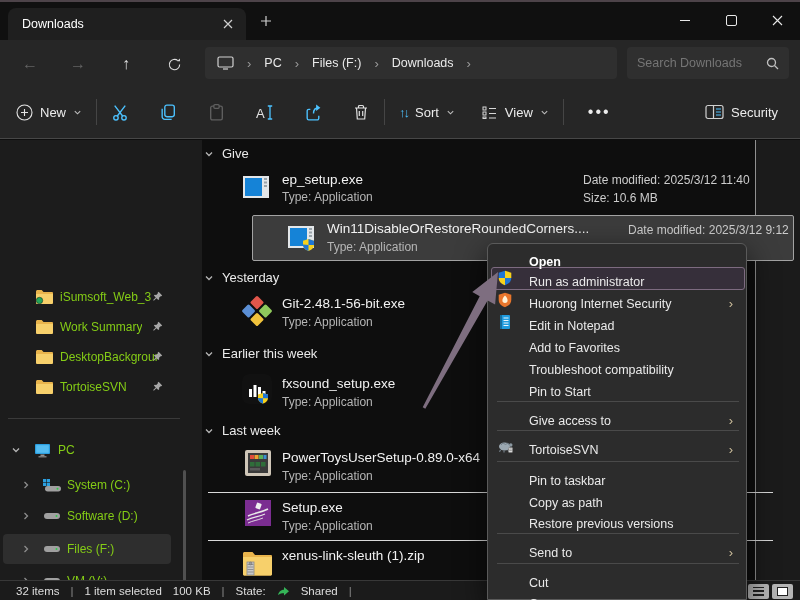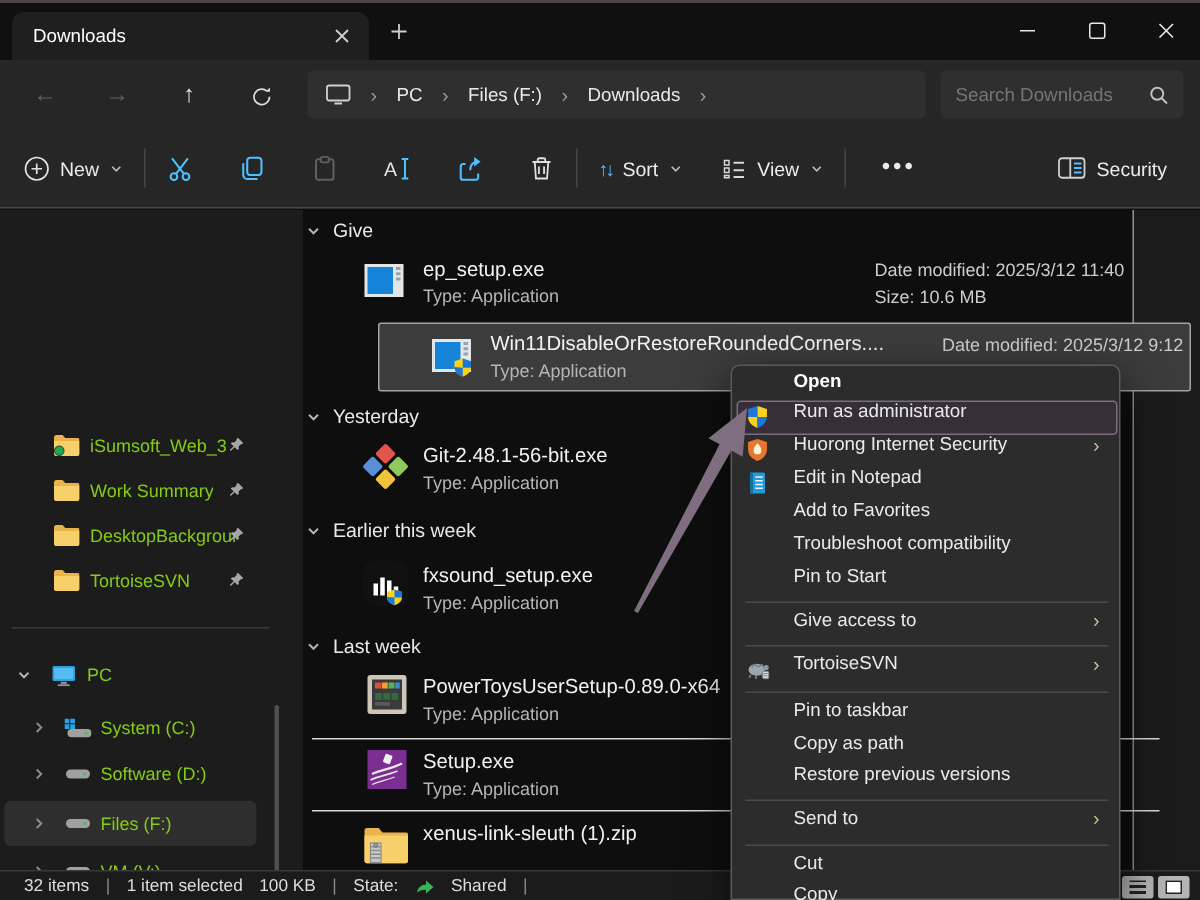--- a/index.html
+++ b/index.html
@@ -53,21 +53,21 @@
   .scrollcol{position:absolute;left:755px;top:140px;width:45px;height:440px;background:#1b1b1b;border-left:1px solid #909090;box-sizing:border-box;}
   .ghead{position:absolute;display:flex;align-items:center;gap:8px;font-size:13px;color:#eaeaea;}
   .fname{position:absolute;font-size:13.5px;color:#f2f2f2;white-space:nowrap;}
   .fsub{position:absolute;font-size:12px;color:#b5b5b5;white-space:nowrap;}
   .fmeta{position:absolute;font-size:12px;color:#cdcdcd;white-space:nowrap;}
   .selrow{position:absolute;left:208px;top:215px;width:542px;height:46px;background:#3c3c3c;border:1px solid #a3a3a3;border-radius:2px;box-sizing:border-box;margin-left:44px;}
   .rowline{position:absolute;left:208px;width:565px;height:1px;background:#d9d9d9;z-index:5;}
 
   
   .ctxmenu{position:absolute;left:487px;top:243px;width:260px;height:357px;background:#2c2c2c;border:1px solid #5a5a5a;border-radius:6px 6px 0 0;box-sizing:border-box;box-shadow:0 10px 30px rgba(0,0,0,.65);z-index:40;}
-  .mitem{position:absolute;left:0;width:100%;height:22px;display:flex;align-items:flex-start;box-sizing:border-box;padding-left:41px;font-size:12.5px;color:#eaeaea;}
+  .mitem{position:absolute;left:0;width:100%;height:22px;display:flex;align-items:flex-end;box-sizing:border-box;padding-left:41px;font-size:12.5px;color:#eaeaea;}
   .mitem .micon{position:absolute;left:9px;top:3px;}
   .mchev{position:absolute;right:13px;color:#cdbf9c;font-size:13px;}
   .mdiv{position:absolute;left:9px;width:242px;height:1px;background:#4a4a4a;}
   .bold{font-weight:bold;color:#fff;}
   .hl{position:absolute;left:3px;top:23px;width:254px;height:23px;background:#362f3a;border:1px solid #7d6b80;border-radius:3px;box-sizing:border-box;}
 
   
   .statusbar{position:absolute;left:0;top:580px;width:800px;height:20px;background:#1b1b1b;border-top:1px solid #383838;box-sizing:border-box;display:flex;align-items:center;padding-left:16px;gap:11px;font-size:11.5px;color:#dedede;z-index:30;}
   .sbar-sep{color:#8a8a8a;}
   .sdivider{position:absolute;left:743px;top:0;width:1px;height:20px;background:#555;}

